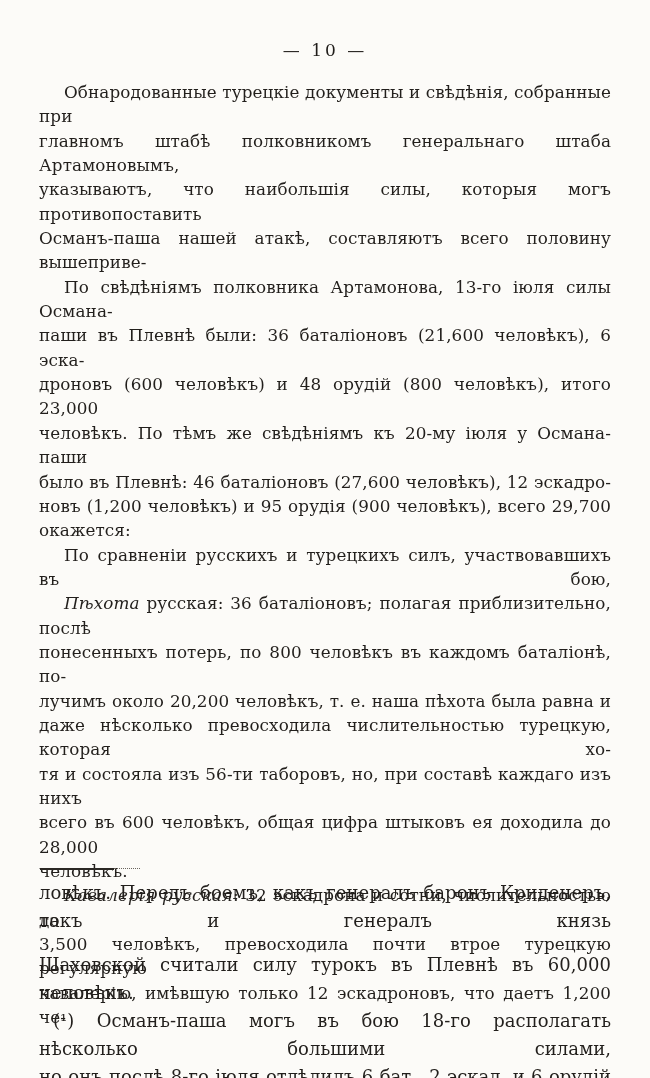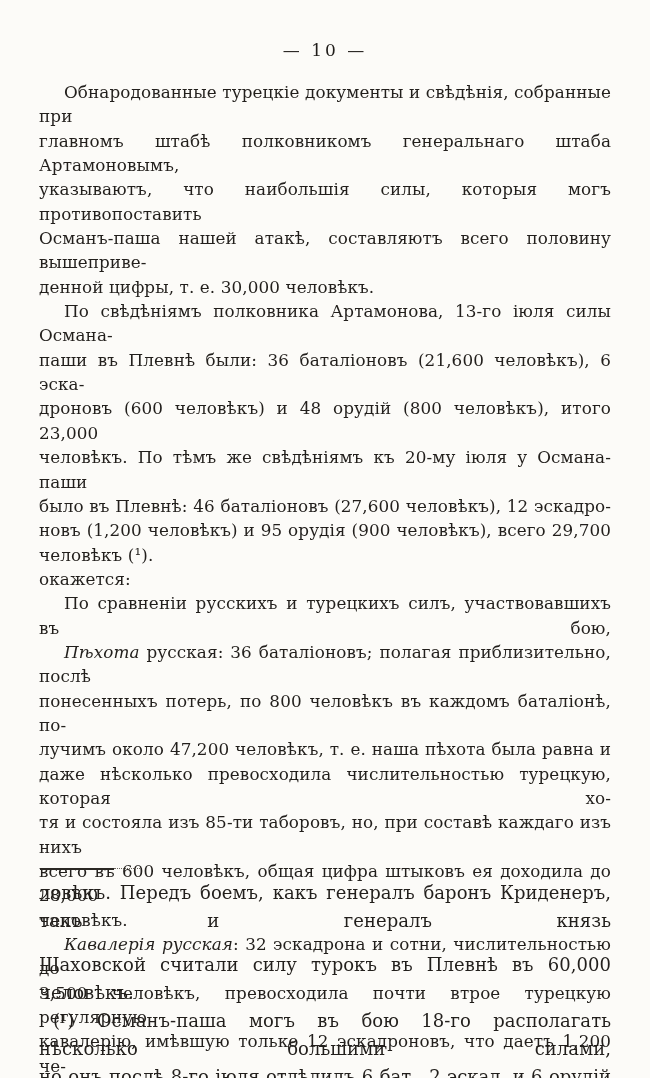--- a/index.html
+++ b/index.html
@@ -69,44 +69,42 @@
 
   <div class="page-num">— 10 —</div>
 
   <div class="main-text">
 
     <p class="para">
       <span class="ln first">Обнародованные турецкіе документы и свѣдѣнія, собранные при</span>
       <span class="ln">главномъ штабѣ полковникомъ генеральнаго штаба Артамоновымъ,</span>
       <span class="ln">указываютъ, что наибольшія силы, которыя могъ противопоставить</span>
       <span class="ln">Османъ-паша нашей атакѣ, составляютъ всего половину вышеприве-</span>
-      <span class="ln end">денной цифры, т. е. 30,000 человѣкъ.</span>
     </p>
 
     <p class="para">
       <span class="ln first">По свѣдѣніямъ полковника Артамонова, 13-го іюля силы Османа-</span>
       <span class="ln">паши въ Плевнѣ были: 36 баталіоновъ (21,600 человѣкъ), 6 эска-</span>
       <span class="ln">дроновъ (600 человѣкъ) и 48 орудій (800 человѣкъ), итого 23,000</span>
       <span class="ln">человѣкъ. По тѣмъ же свѣдѣніямъ къ 20-му іюля у Османа-паши</span>
       <span class="ln">было въ Плевнѣ: 46 баталіоновъ (27,600 человѣкъ), 12 эскадро-</span>
       <span class="ln">новъ (1,200 человѣкъ) и 95 орудія (900 человѣкъ), всего 29,700</span>
-      <span class="ln end">человѣкъ (¹).</span>
     </p>
 
     <p class="para">
       <span class="ln end">окажется:</span>
       <span class="ln first">По сравненіи русскихъ и турецкихъ силъ, участвовавшихъ въ бою,</span>
     </p>
 
     <p class="para">
       <span class="ln first"><em class="ital">Пѣхота</em><span> русская: 36 баталіоновъ; полагая приблизительно, послѣ</span></span>
       <span class="ln">понесенныхъ потерь, по 800 человѣкъ въ каждомъ баталіонѣ, по-</span>
-      <span class="ln">лучимъ около 47,200 человѣкъ, т. е. наша пѣхота была равна и</span>
+      <span class="ln">лучимъ около 20,200 человѣкъ, т. е. наша пѣхота была равна и</span>
       <span class="ln">даже нѣсколько превосходила числительностью турецкую, которая хо-</span>
-      <span class="ln">тя и состояла изъ 85-ти таборовъ, но, при составѣ каждаго изъ нихъ</span>
+      <span class="ln">тя и состояла изъ 56-ти таборовъ, но, при составѣ каждаго изъ нихъ</span>
       <span class="ln">всего въ 600 человѣкъ, общая цифра штыковъ ея доходила до 28,000</span>
       <span class="ln end">человѣкъ.</span>
     </p>
 
     <p class="para">
       <span class="ln first"><em class="ital">Кавалерія русская</em><span>: 32 эскадрона и сотни, числительностью до</span></span>
       <span class="ln">3,500 человѣкъ, превосходила почти втрое турецкую регулярную</span>
       <span class="ln">кавалерію, имѣвшую только 12 эскадроновъ, что даетъ 1,200 че-</span>
 
     </p>

